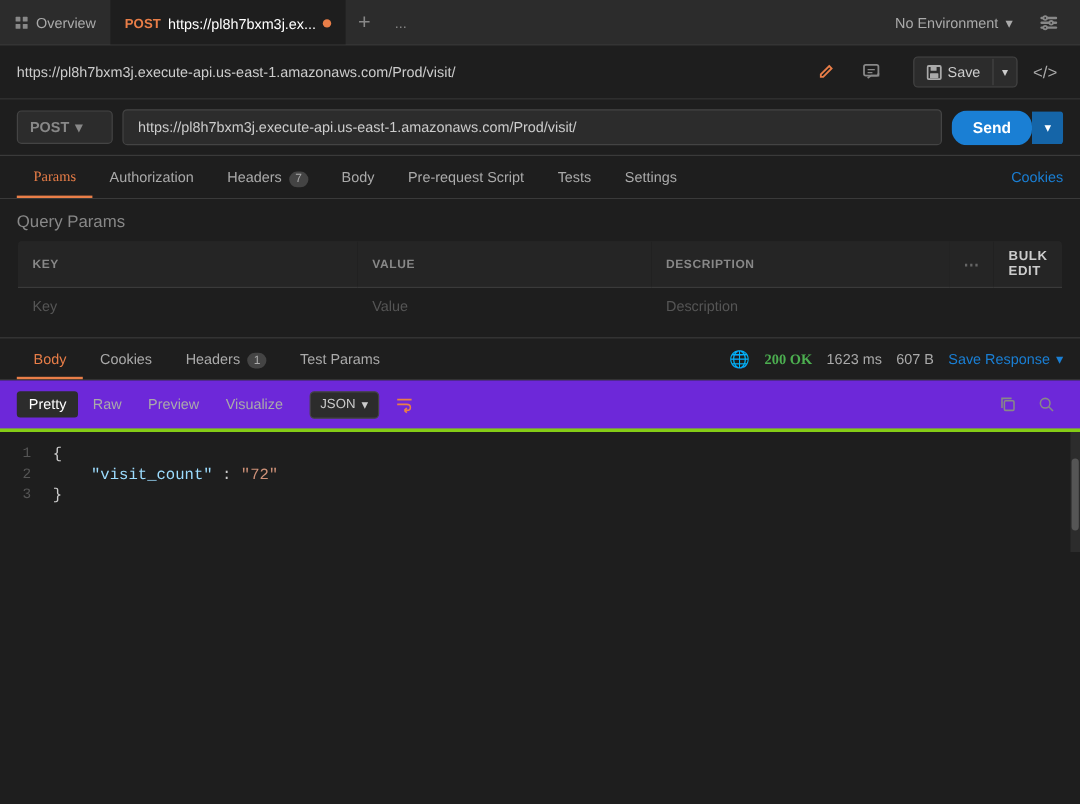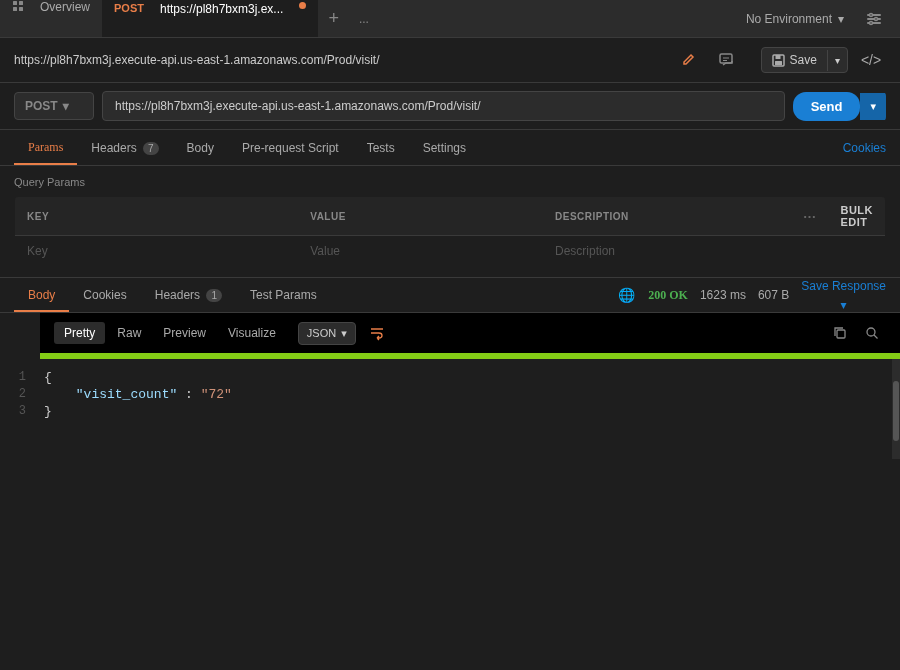--- a/index.html
+++ b/index.html
@@ -16,26 +16,27 @@
     
     .tab-bar {
       display: flex;
       align-items: center;
       background: #2c2c2c;
       height: 38px;
       border-bottom: 1px solid #3a3a3a;
     }
     .tab {
       display: flex;
+      align-items: center;
       padding: 0 12px;
       height: 100%;
       color: #aaa;
       font-size: 12px;
       cursor: pointer;
-      gap: 16px;
+      gap: 6px;
       white-space: nowrap;
     }
     .tab.active {
       background: #1e1e1e;
       color: #fff;
       border-top: 2px solid transparent;
     }
     .tab .method-badge {
       color: #e97e48;
       font-weight: 600;
@@ -254,21 +255,21 @@
       cursor: pointer;
       font-size: 12px;
     }
 
     
     .params-section {
       padding: 10px 14px;
       background: #1e1e1e;
     }
     .section-title {
-      font-size: 11px;
+      font-size: 14px;
       color: #888;
       margin-bottom: 8px;
     }
     .params-table {
       width: 100%;
       border-collapse: collapse;
       border: 1px solid #3a3a3a;
       border-radius: 4px;
       overflow: hidden;
     }
@@ -368,32 +369,30 @@
       color: #aaa;
       font-size: 12px;
     }
     .save-response-btn {
       display: flex;
       align-items: center;
       gap: 5px;
       color: #1a7fd4;
       cursor: pointer;
       font-size: 12px;
-      flex-direction: column;
     }
 
     
     .response-toolbar {
       display: flex;
       align-items: center;
       padding: 6px 14px;
-      background: #000000;
-      border-bottom: 6px solid #84cc16;
+      background: #6d28d9;
+      border-bottom: 3px solid #84cc16;
       gap: 4px;
-      margin-left: 40px;
     }
     .format-tabs {
       display: flex;
       align-items: center;
       gap: 2px;
     }
     .fmt-tab {
       padding: 4px 10px;
       color: #aaa;
       cursor: pointer;
@@ -589,20 +588,23 @@
   <input class="url-input" type="text" value="https://pl8h7bxm3j.execute-api.us-east-1.amazonaws.com/Prod/visit/" style="">
   <div class="send-btn">
     <div class="send-main">Send</div>
     <div class="send-arrow">▾</div>
   </div>
 </div>
 
 <div class="tabs-nav">
   <div class="nav-tab active">
     <span>Params</span>
+  </div>
+  <div class="nav-tab">
+    <span>Authorization</span>
   </div>
   <div class="nav-tab">
     <span>Headers</span>
     <span class="badge">7</span>
   </div>
   <div class="nav-tab">
     <span>Body</span>
   </div>
   <div class="nav-tab">
     <span>Pre-request Script</span>

